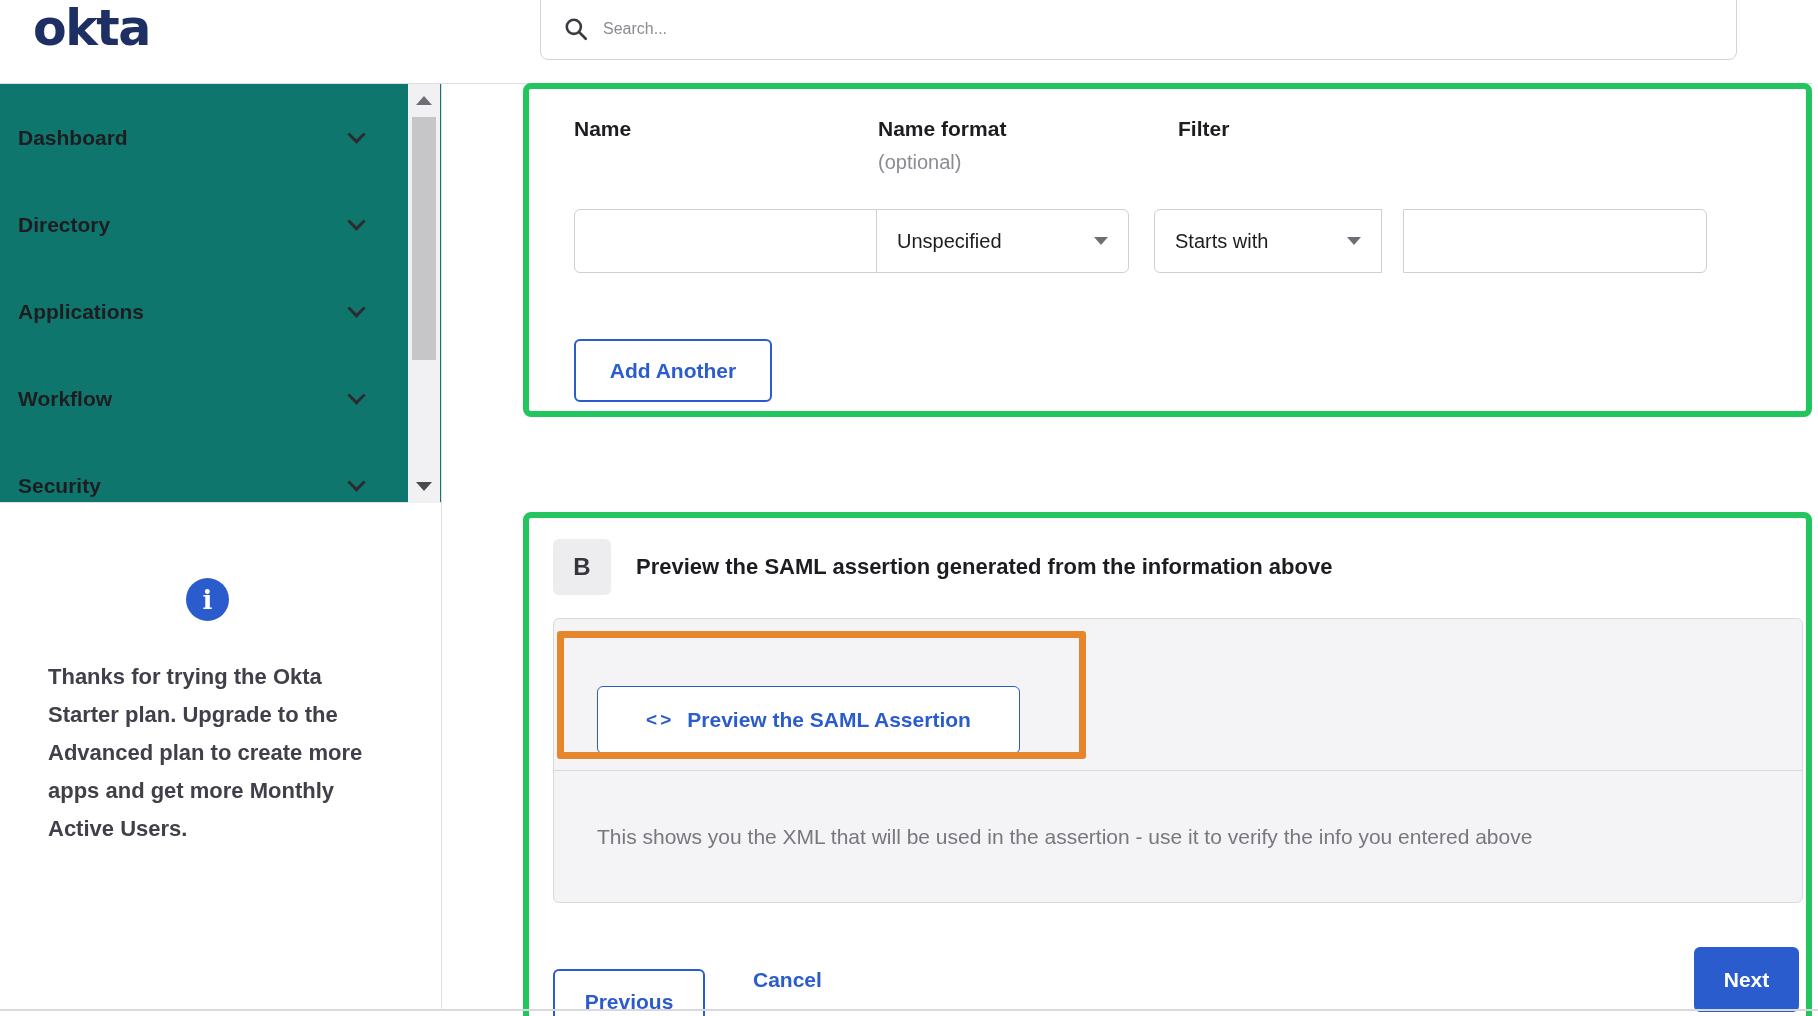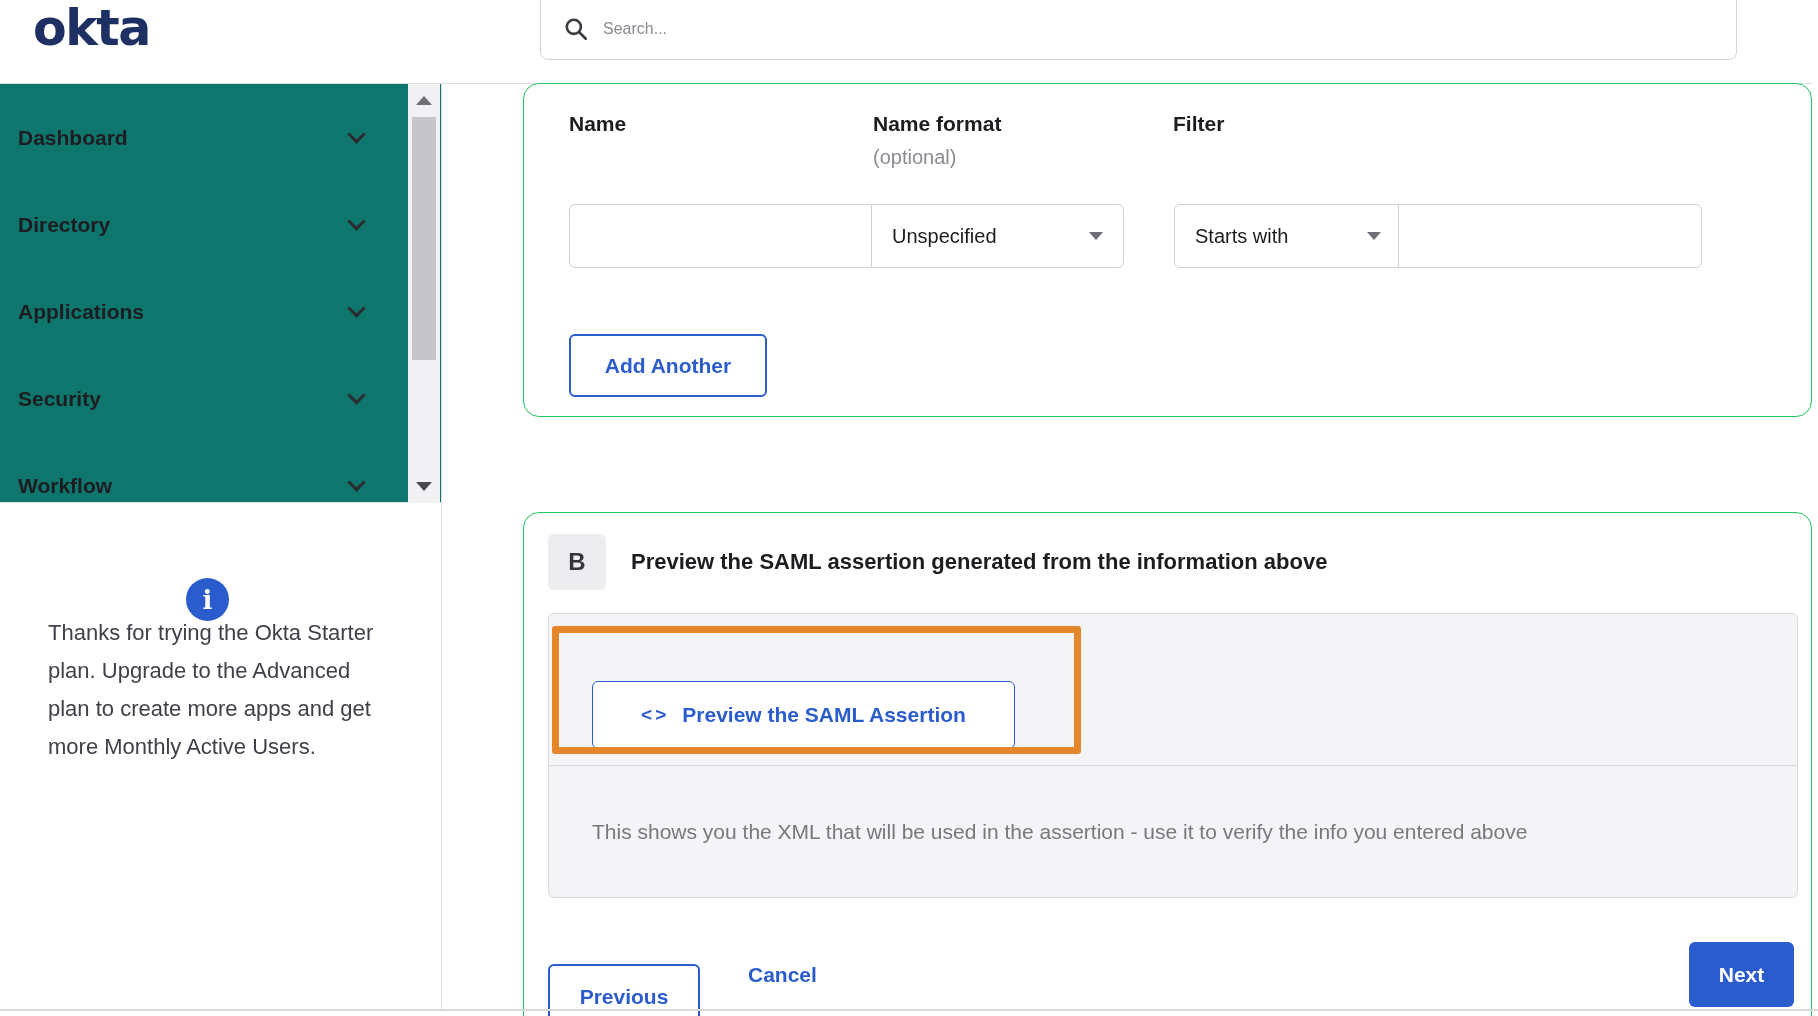--- a/index.html
+++ b/index.html
@@ -34,28 +34,28 @@
   .sb-up { top:0; } .sb-down { bottom:0; }
   .tri-up { width:0; height:0; border-left:8px solid transparent; border-right:8px solid transparent;
           border-bottom:9px solid #6e6e74; }
   .tri-down { width:0; height:0; border-left:8px solid transparent; border-right:8px solid transparent;
           border-top:9px solid #4a4a4e; }
   .sb-thumb { position:absolute; left:4px; top:33px; width:24px; height:243px; background:#c6c6c9; cursor:grab; }
 
   .info-icon { position:absolute; left:186px; top:578px; width:43px; height:43px; border-radius:50%;
           background:#2b5ccd; color:#fff; display:flex; align-items:center; justify-content:center;
           font-size:26px; font-weight:700; font-family:"DejaVu Serif", serif; }
-  .trial-text { position:absolute; left:48px; top:614px; width:336px; font-size:22px;
-          line-height:38px; color:#40404a; }
+  .trial-text { position:absolute; left:48px; top:658px; width:336px; font-size:22px;
+          line-height:38px; color:#40404a;font-weight:bold; }
   .upgrade-btn { position:absolute; left:133px; top:903px; width:150px; height:68px;
           background:#2b5ccd; border:none; border-radius:9px; color:#fff; font-size:22px;
           font-weight:700; cursor:pointer; font-family:"Liberation Sans", sans-serif; }
 
   
-  .panel { position:absolute; background:#fff; border:1px solid #22c55e; border-radius:16px; }
+  .panel { position:absolute; background:#fff; border:6px solid #22c55e; border-radius:8px; }
   .panel1 { left:523px; top:83px; width:1289px; height:334px; }
   .col-label { position:absolute; font-size:21px; font-weight:700; color:#1d1d21; }
   .col-hint  { position:absolute; font-size:20px; color:#8b8b93; }
   .ctl { position:absolute; top:120px; height:64px; border:1px solid #cfcfd4; background:#fff;
          font-size:20px; color:#1d1d21; }
   .ctl input { width:100%; height:100%; border:none; outline:none; font-size:20px; padding:0 16px;
          background:transparent; font-family:"Liberation Sans", sans-serif; }
   .sel { display:flex; align-items:center; justify-content:space-between; padding:0 20px; cursor:pointer; }
   .caret { width:0; height:0; border-left:7px solid transparent; border-right:7px solid transparent;
          border-top:8px solid #6e6e76; }
@@ -115,25 +115,25 @@
     </div>
     <div class="nav-item">
       <span class="lbl">Directory</span>
       <span class="chev"></span>
     </div>
     <div class="nav-item">
       <span class="lbl">Applications</span>
       <span class="chev"></span>
     </div>
     <div class="nav-item">
-      <span class="lbl">Security</span>
+      <span class="lbl">Workflow</span>
       <span class="chev"></span>
     </div>
     <div class="nav-item">
-      <span class="lbl">Workflow</span>
+      <span class="lbl">Security</span>
       <span class="chev"></span>
     </div>
   </nav>
   <div class="scrollbar">
     <div class="sb-btn sb-up">
       <span class="tri-up"></span>
     </div>
     <div class="sb-thumb"></div>
     <div class="sb-btn sb-down">
       <span class="tri-down"></span>
@@ -149,21 +149,21 @@
     <span class="col-hint" style="left:349px; top:62px;">(optional)</span>
     <span class="col-label" style="left:649px; top:28px;">Filter</span>
 
     <div class="ctl rl" style="left:45px; width:303px;">
       <input value="" style="">
     </div>
     <div class="ctl sel rr" style="left:347px; width:253px;">
       <span>Unspecified</span>
       <span class="caret"></span>
     </div>
-    <div class="ctl sel rl" style="left:650px; width:228px;">
+    <div class="ctl sel rl" style="left:625px; width:228px;">
       <span>Starts with</span>
       <span class="caret"></span>
     </div>
     <div class="ctl rr" style="left:874px; width:304px;">
       <input value="" style="">
     </div>
 
     <button class="btn-outline add-another">Add Another</button>
   </section>
 

